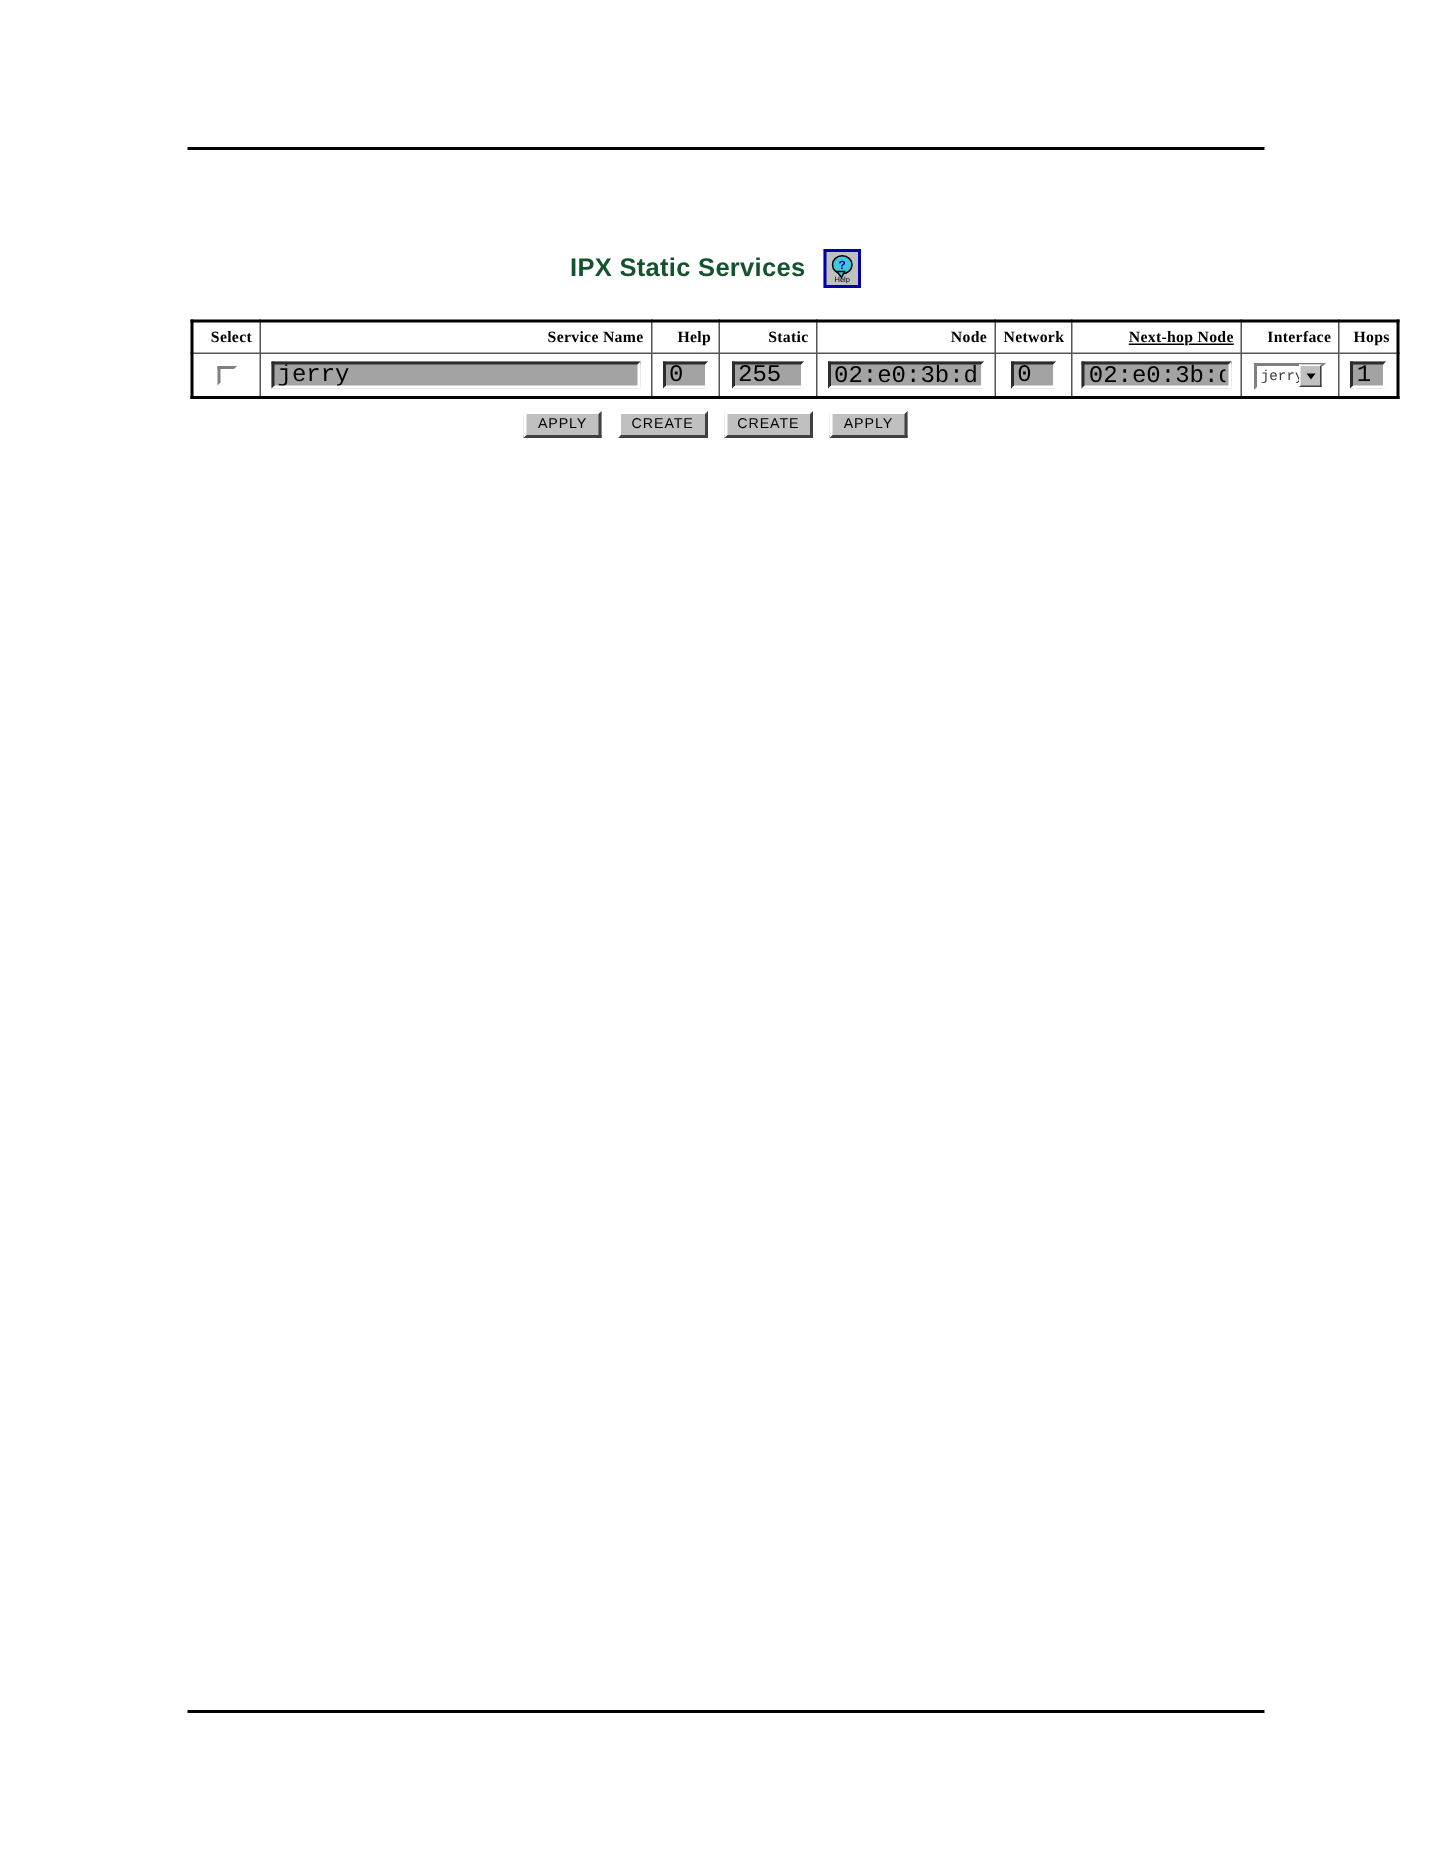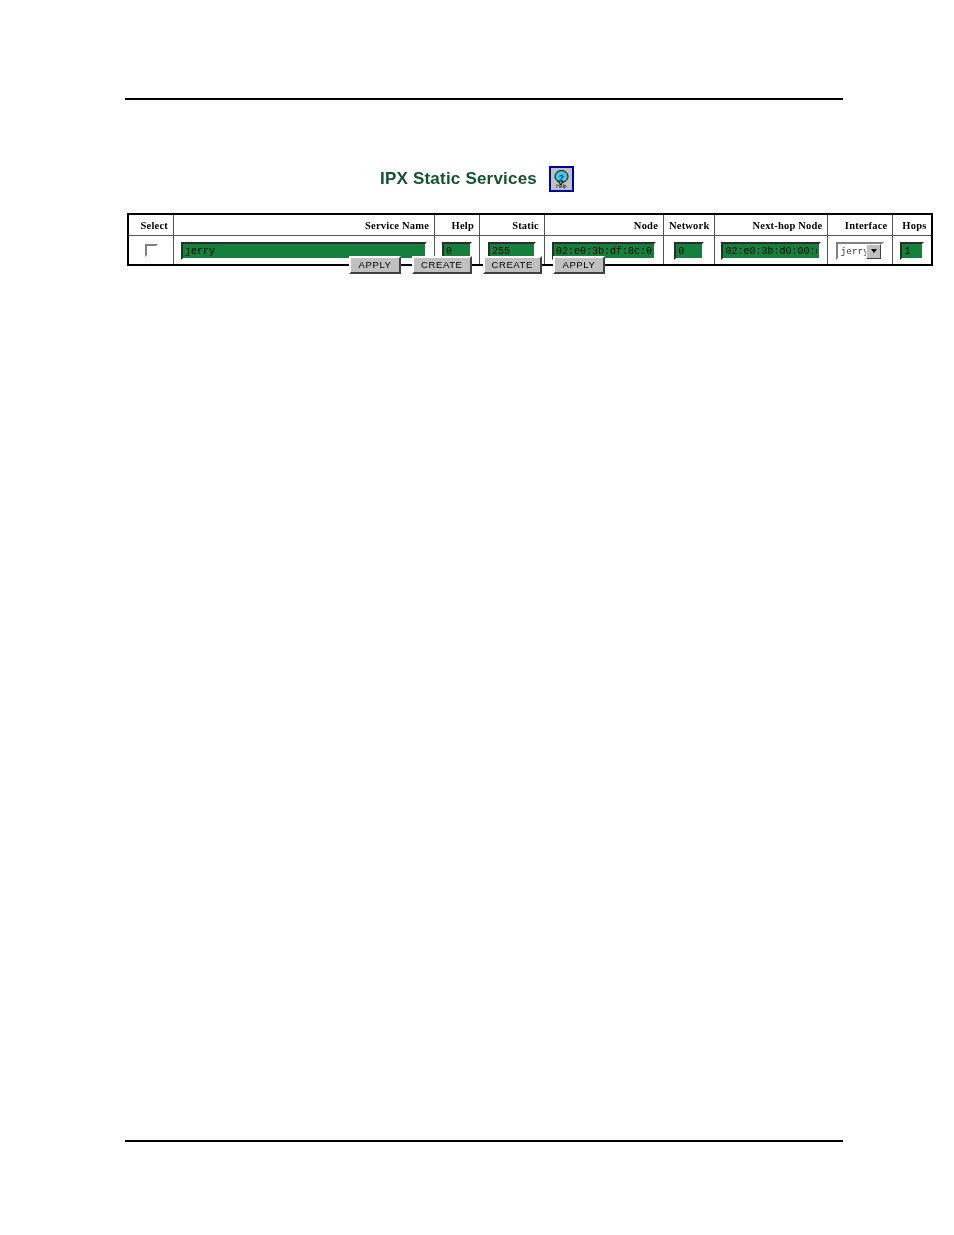--- a/index.html
+++ b/index.html
@@ -97,32 +97,32 @@
     text-align: center;
   }
 
   
   .col-select  { width: 34px; }
   .col-service { width: 250px; }
   .col-type    { width: 34px; }
   .col-network { width: 54px; }
   .col-node    { width: 108px; }
   .col-socket  { width: 34px; }
-  .col-nexthop { width: 102px; }
+  .col-nexthop { width: 102px; text-decoration: underline; }
   .col-iface   { width: 54px; }
   .col-hops    { width: 28px; }
 
   
   input.fld {
     box-sizing: border-box;
     font-family: "Liberation Mono", "DejaVu Sans Mono", monospace;
-    font-size: 10px;
+    font-size: 16px;
     line-height: 14px;
     color: #000000;
-    background: #15803d;
+    background: #a3a3a3;
     height: 18px;
     padding: 1px 2px;
     margin: 0;
     border: 2px inset #d4d0c8;
     border-top-color: #808080;
     border-left-color: #808080;
     border-right-color: #ffffff;
     border-bottom-color: #ffffff;
     outline: none;
   }
@@ -189,21 +189,21 @@
     width: 0; height: 0;
     border-left: 3px solid transparent;
     border-right: 3px solid transparent;
     border-top: 4px solid #000000;
   }
 
   
   .button-bar {
     position: absolute;
     left: 0;
-    top: 256px;
+    top: 274px;
     width: 954px;
     display: flex;
     justify-content: center;
     gap: 11px;
   }
   .btn {
     box-sizing: border-box;
     min-width: 52px;
     height: 18px;
     padding: 0 7px;

